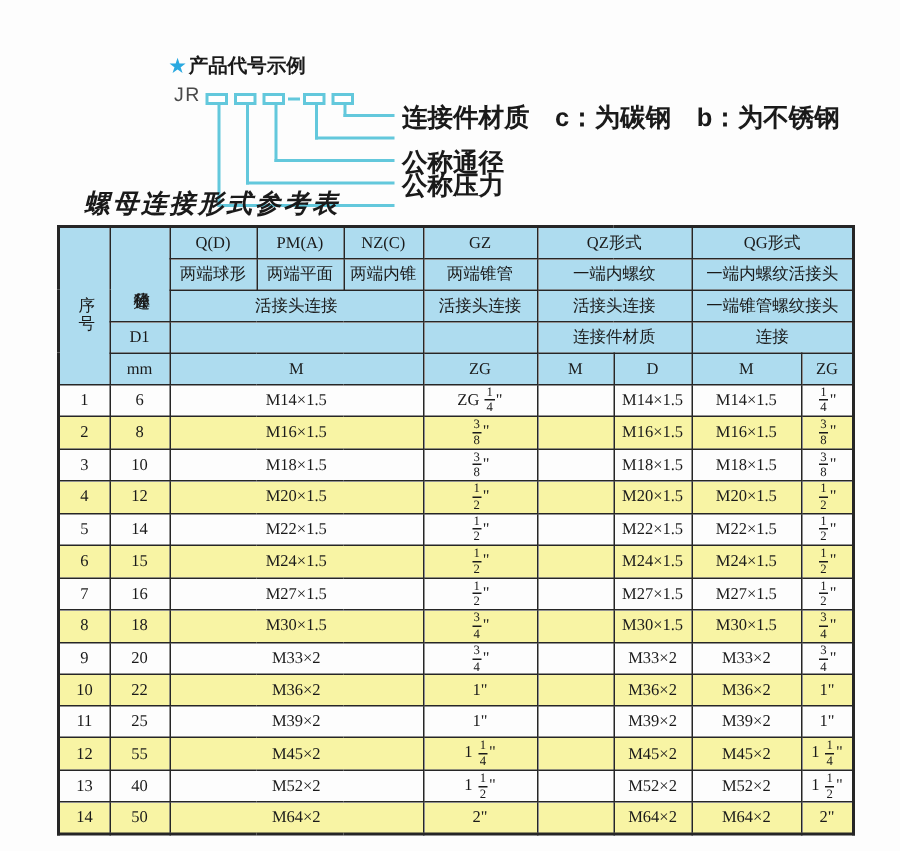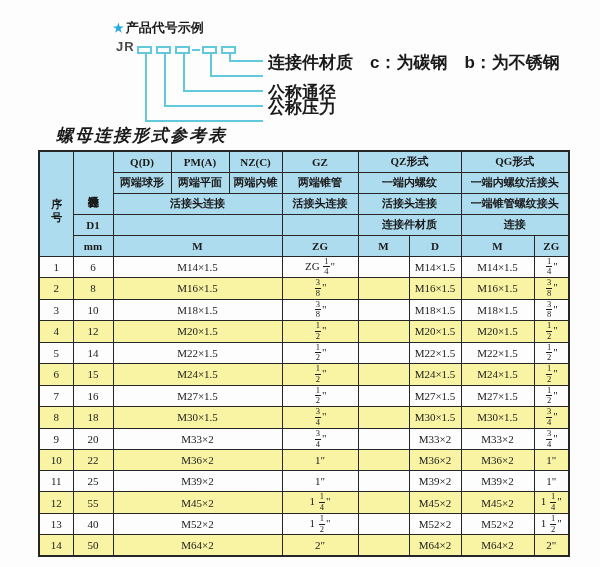--- a/index.html
+++ b/index.html
@@ -6,44 +6,44 @@
     --blue:#aedcef; --yellow:#f8f4a4; --cyan:#63c8dc; --star:#2aa9e0;
     --border:#262626; --text:#1a1a1a;
   }
   *{box-sizing:border-box;margin:0;padding:0;}
   html,body{width:600px;height:567px;}
   body{
     position:relative;background:#fdfdfd;color:var(--text);
     font-family:"Liberation Sans",sans-serif;overflow:hidden;
   }
   
-  .diagram{position:absolute;left:0;top:0;width:600px;height:114px;}
+  .diagram{position:absolute;left:0;top:16px;width:600px;height:114px;}
   .star-title{position:absolute;left:113px;top:19px;font-size:13px;font-weight:bold;}
   .star-title .star{color:var(--star);font-size:12px;margin-right:2px;}
-  .jr{position:absolute;left:116px;top:39px;font-size:13px;font-weight:bold;color:#4a4a4a;letter-spacing:1px;}
+  .jr{position:absolute;left:116px;top:39px;font-size:13px;font-weight:normal;color:#4a4a4a;letter-spacing:1px;}
   .code-box{position:absolute;top:46px;width:15px;height:8px;border:2px solid var(--cyan);background:#fff;}
   .dash-sep{position:absolute;top:49px;left:192px;width:8px;height:2px;background:var(--cyan);}
   .lshape{position:absolute;border-left:2px solid var(--cyan);border-bottom:2px solid var(--cyan);}
   .dlabel{position:absolute;left:268px;height:15px;line-height:15px;font-size:17px;font-weight:bold;white-space:nowrap;}
   
   .table-title{
     position:absolute;left:36px;top:124px;font-size:17px;font-weight:bold;font-style:italic;
     font-family:"Liberation Serif",serif;letter-spacing:2px;margin-left:20px;
   }
   
   table.ref{
     position:absolute;left:38px;top:150px;width:530px;border-collapse:collapse;
     table-layout:fixed;border:2px solid var(--border);
     font-family:"Liberation Serif",serif;font-size:11px;
   }
   .ref th,.ref td{
     border:1px solid var(--border);text-align:center;vertical-align:middle;
     padding:0 1px;height:21px;overflow:hidden;white-space:nowrap;
   }
-  .ref thead th{background:var(--blue);font-weight:bold;}
+  .ref thead th{background:var(--blue);font-weight:normal;}
   .ref tbody tr.alt td{background:var(--yellow);}
   .vtext{writing-mode:vertical-rl;text-orientation:upright;margin:0 auto;}
   .seq-v{letter-spacing:14px;}
   .frac{display:inline-block;vertical-align:middle;text-align:center;
         font-size:8.5px;line-height:1.15;margin:0 1px;}
   .frac .fn{display:block;border-bottom:1px solid var(--text);padding:0 1px;}
   .frac .fd{display:block;}
 </style>
 </head>
 <body>

